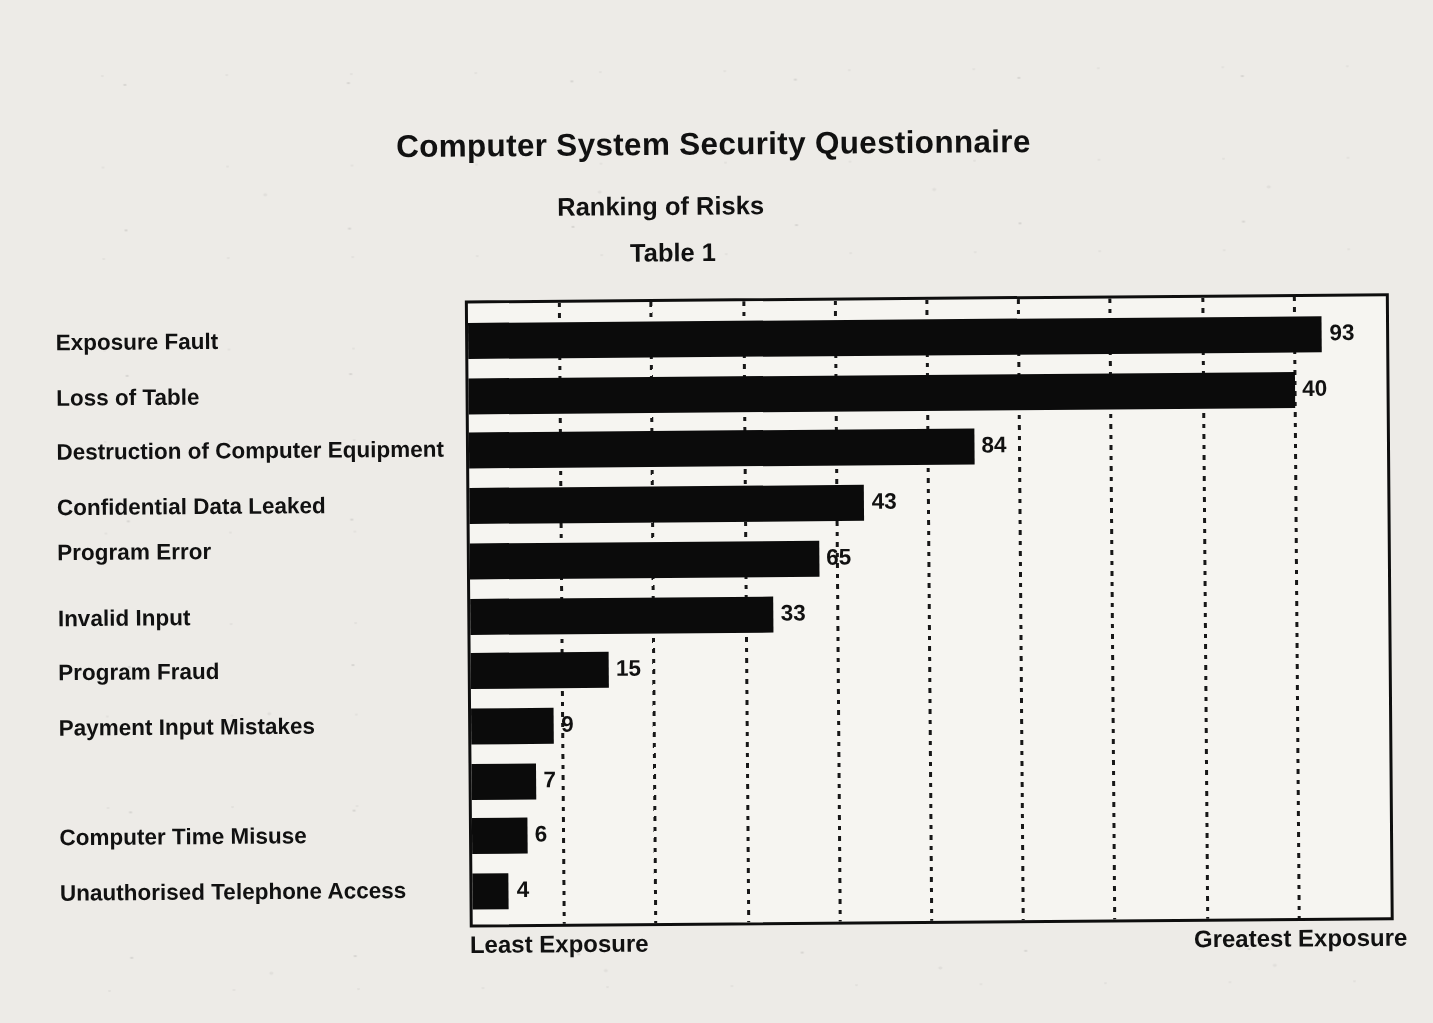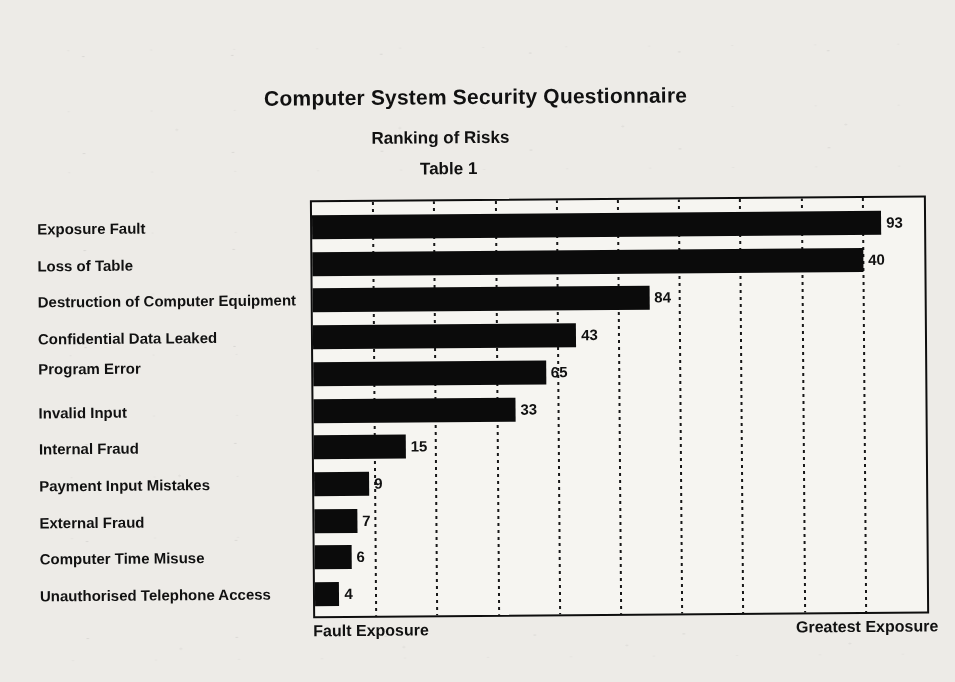--- a/index.html
+++ b/index.html
@@ -136,22 +136,21 @@
       <div class="bar-value" style="top: 380px; left: 29.48px;">4</div>
     </div>
 
   <div id="cat-labels">
       <div class="cat-label" style="top: 214px;">Exposure Fault</div>
       <div class="cat-label" style="top: 250.7px;">Loss of Table</div>
       <div class="cat-label" style="top: 287.4px;">Destruction of Computer Equipment</div>
       <div class="cat-label" style="top: 324.1px;">Confidential Data Leaked</div>
       <div class="cat-label" style="top: 354px;">Program Error</div>
       <div class="cat-label" style="top: 397.5px;">Invalid Input</div>
-      <div class="cat-label" style="top: 434.2px;">Internal Fraud</div>
+      <div class="cat-label" style="top: 434.2px;">Program Fraud</div>
       <div class="cat-label" style="top: 470.9px;">Payment Input Mistakes</div>
-      <div class="cat-label" style="top: 507.6px;">External Fraud</div>
       <div class="cat-label" style="top: 544.3px;">Computer Time Misuse</div>
       <div class="cat-label" style="top: 581px;">Unauthorised Telephone Access</div>
     </div>
 
-  <div class="axis-label least">Fault Exposure</div>
+  <div class="axis-label least">Least Exposure</div>
   <div class="axis-label greatest">Greatest Exposure</div>
 </div>
 
 </body></html>

